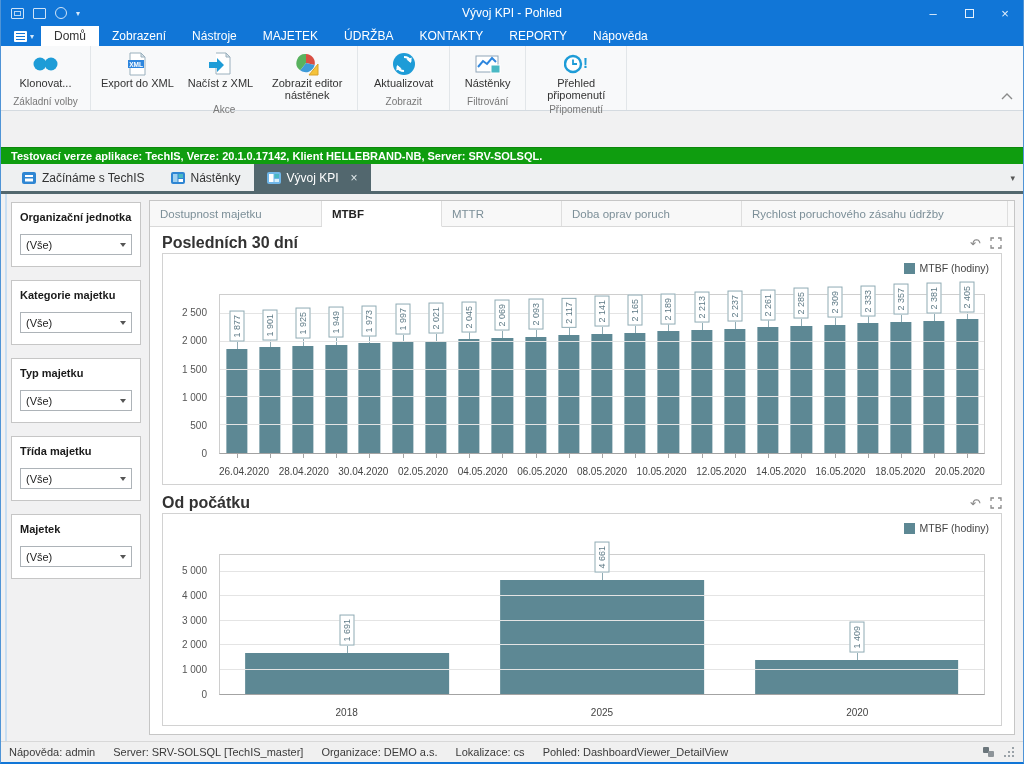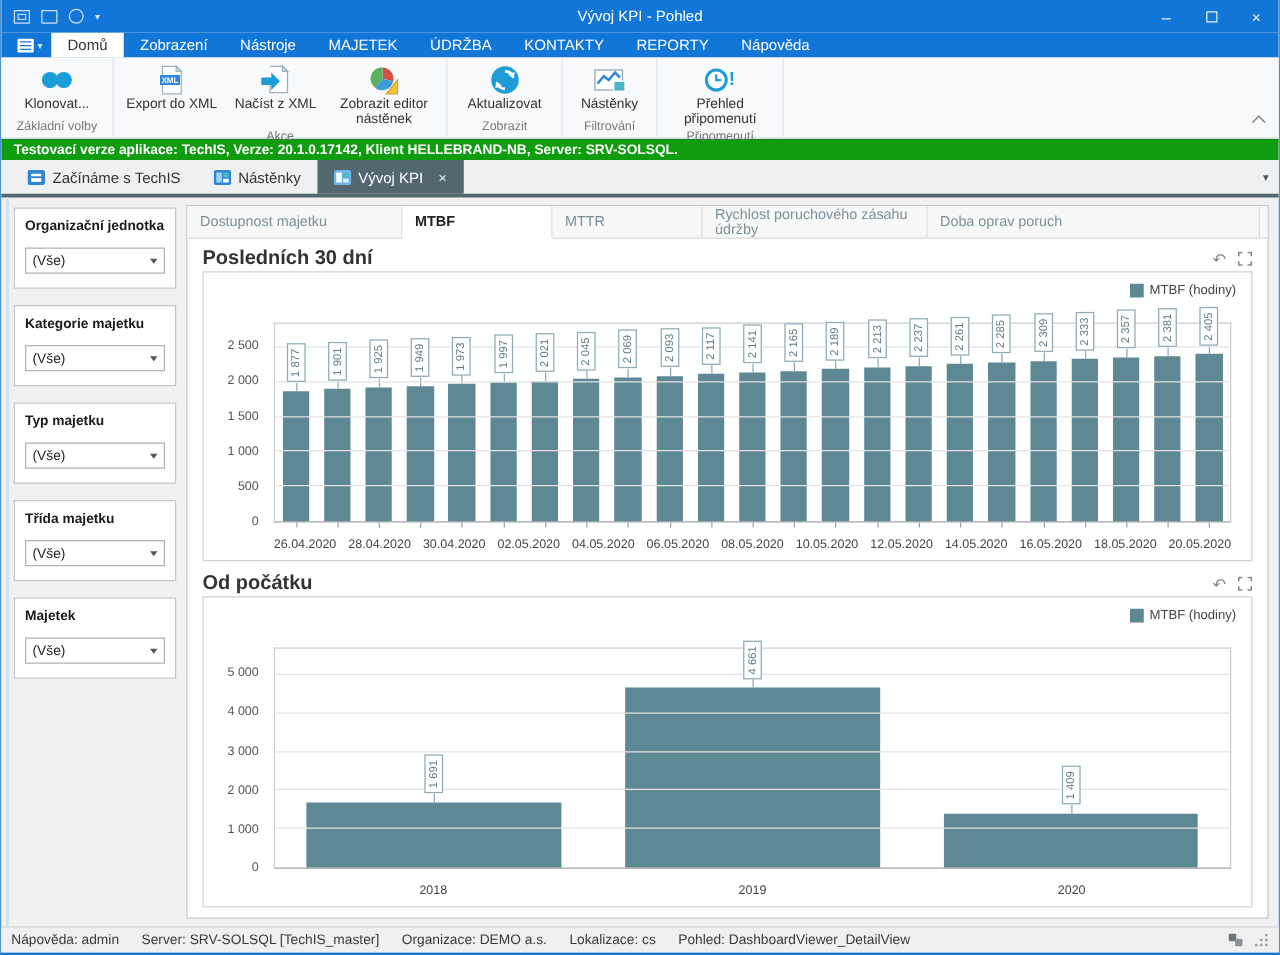--- a/index.html
+++ b/index.html
@@ -28,21 +28,21 @@
   
   .ribbon{height:65px;background:#f8f9fa;border-bottom:1px solid #d4dae0;display:flex;position:relative;flex:0 0 auto;}
   .rgroup{display:flex;flex-direction:column;border-right:1px solid #e2e6e9;padding:3px 4px 0;}
   .rbtns{flex:1;display:flex;justify-content:center;gap:2px;}
   .rbtn{display:flex;flex-direction:column;align-items:center;gap:1px;padding:2px 6px 0;max-width:92px;}
   .rbtn .ric{height:25px;display:flex;align-items:center;justify-content:center;}
   .rbtn .lbl{font-size:11px;color:#333;text-align:center;line-height:12px;}
   .glabel{font-size:10px;color:#777;text-align:center;padding:3px 2px 3px;}
   .collapse{position:absolute;right:10px;bottom:6px;}
   
-  .greenbar{height:17px;background:#0f9d0f;border-top:1px solid #0c880c;color:#fff;font-weight:bold;font-size:11px;display:flex;align-items:center;padding-left:10px;flex:0 0 auto;}
+  .greenbar{height:17px;background:#0f9d0f;border-top:1px solid #0c880c;color:#fff;font-weight:bold;font-size:11px;display:flex;align-items:center;padding-left:10px;flex:0 0 auto;margin-top:36px;}
   
   .doctabs{height:30px;background:#eef0f1;border-bottom:3px solid #52676e;display:flex;align-items:stretch;padding-left:8px;position:relative;flex:0 0 auto;}
   .dtab{display:flex;align-items:center;gap:6px;padding:0 13px;font-size:12px;color:#333;}
   .dtab.active{background:#52676e;color:#fff;}
   .dtab .close{margin-left:6px;color:#e3eaec;font-size:12px;}
   .dcaret{position:absolute;right:8px;top:0;bottom:0;display:flex;align-items:center;color:#555;font-size:9px;}
   
   .content{flex:1;display:flex;gap:8px;padding:6px 8px 6px 10px;position:relative;min-height:0;}
   .content::before{content:"";position:absolute;left:4px;top:0;bottom:0;width:2px;background:#c9dff3;}
   .sidebar{width:130px;flex:0 0 auto;display:flex;flex-direction:column;gap:13px;padding-top:2px;}
@@ -308,22 +308,22 @@
           <span class="arrow"></span>
         </div>
       </div>
     </div>
 
     <div class="main">
       <div class="kpitabs">
         <span class="ktab">Dostupnost majetku</span>
         <span class="ktab active">MTBF</span>
         <span class="ktab">MTTR</span>
+        <span class="ktab">Doba oprav poruch</span>
         <span class="ktab">Rychlost poruchového zásahu údržby</span>
-        <span class="ktab">Doba oprav poruch</span>
       </div>
 
       <div class="dash">
 
         <div class="ptrow">
           <span class="ptitle">Posledních 30 dní</span>
           <span class="picons">
             <span class="undo">↶</span>
             <svg width="12" height="12" viewBox="0 0 12 12">
                 <path d="M1 4 V1 H4 M8 1 H11 V4 M11 8 V11 H8 M4 11 H1 V8" fill="none" stroke="#8a8a8a" stroke-width="1.3"></path>
@@ -525,21 +525,21 @@
                 </div>
               </div>
           <div class="gridline" style="bottom: 17.6%;"></div>
               <div class="gridline" style="bottom: 35.2%;"></div>
               <div class="gridline" style="bottom: 52.8%;"></div>
               <div class="gridline" style="bottom: 70.4%;"></div>
               <div class="gridline" style="bottom: 88%;"></div>
             </div>
           <div class="xlabels around">
               <div class="">2018</div>
-              <div class="">2019</div>
+              <div class="">2025</div>
               <div class="">2020</div>
             </div>
         </div>
 
       </div>
     </div>
   </div>
 
   <div class="statusbar">
     <span>Nápověda: admin</span>

